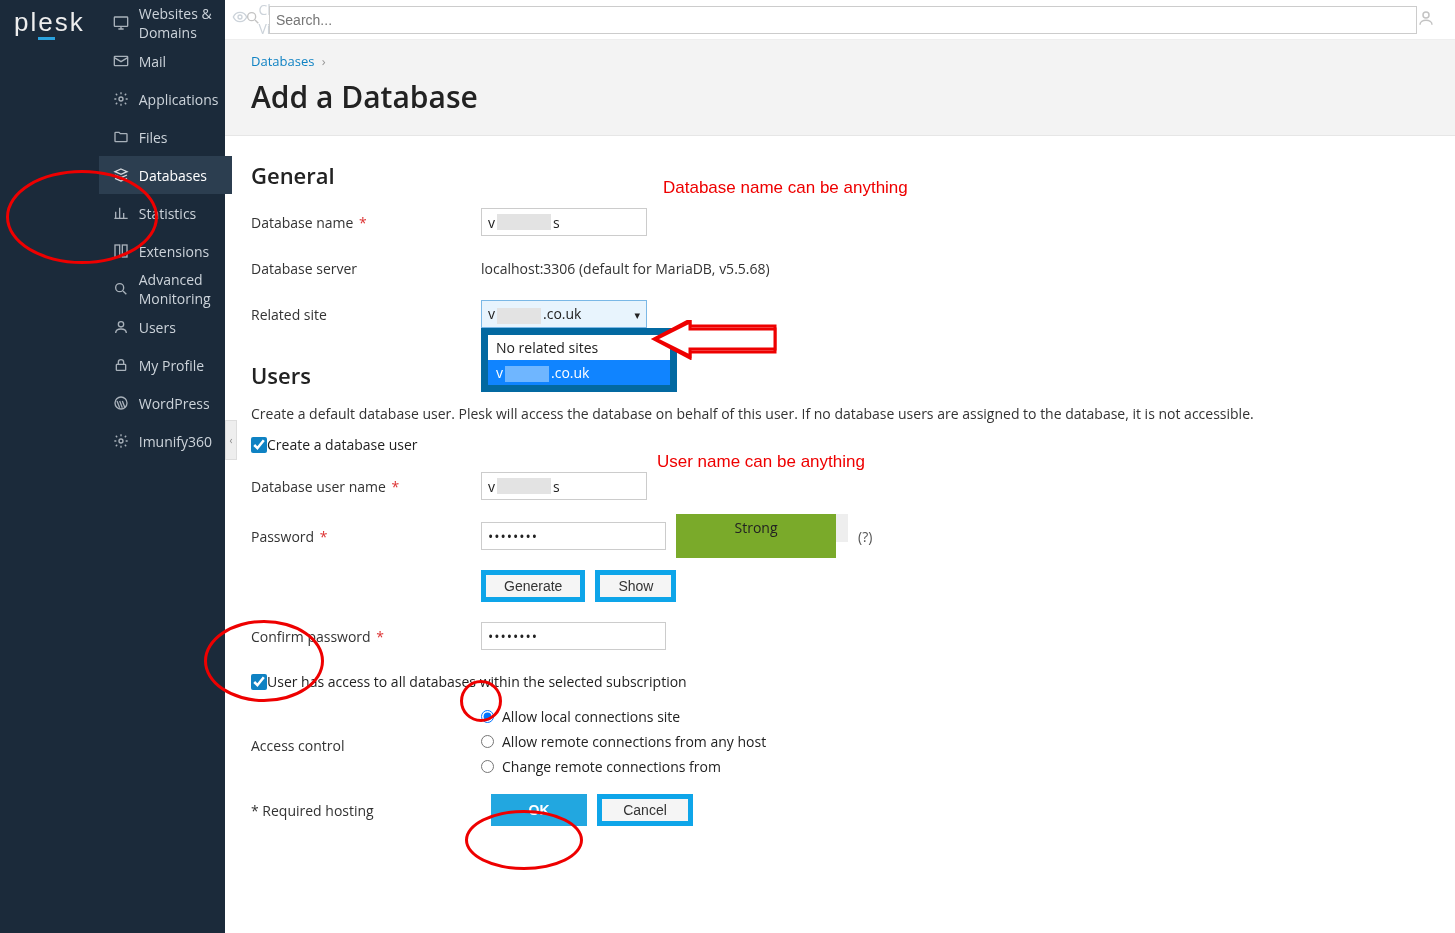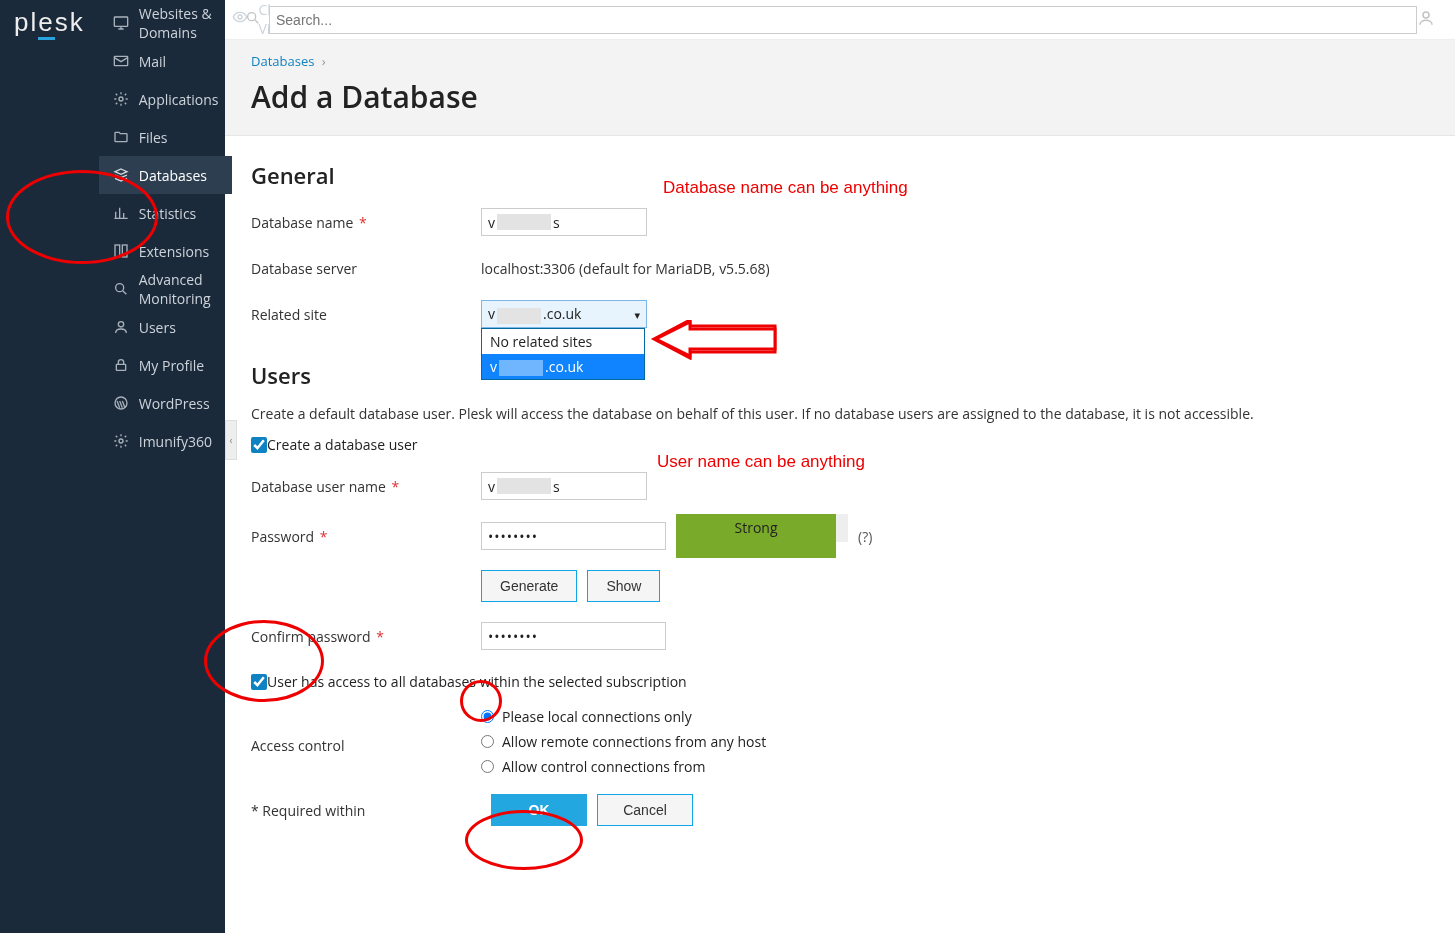--- a/index.html
+++ b/index.html
@@ -38,36 +38,36 @@
   .form-row .lbl { width: 230px; color: #333; }
   .req { color: #d33; margin-left: 2px; }
   .form-row .ctrl { display: flex; align-items: center; gap: 10px; flex-wrap: wrap; position: relative; }
 
   input[type=text], input[type=password] { height: 28px; border: 1px solid #ccc; padding: 2px 6px; font-size: 14px; width: 185px; background: #fff; }
   .redacted { display: inline-block; background: #e3e3e3; height: 16px; width: 54px; vertical-align: middle; margin: 0 2px; }
 
   .static-text { color: #333; }
 
   .select-wrap { position: relative; }
-  .dropdown-list { position: absolute; top: 28px; left: 0; border: 1px solid #0369a1; background: #fff; width: 164px; z-index: 10; }
+  .dropdown-list { position: absolute; top: 28px; left: 0; border: 7px solid #0369a1; background: #fff; width: 196px; z-index: 10; }
   .dropdown-list .opt { padding: 3px 8px; font-size: 14px; cursor: pointer; }
   .dropdown-list .opt.sel { background: #1084ff; color: #fff; }
 
   .desc { color: #333; margin: 8px 0 12px; }
 
   .check-row { display: flex; align-items: center; gap: 0; margin: 8px 0 14px; }
   .check-row input[type=checkbox] { width: 16px; height: 16px; accent-color: #0f82c3; }
 
   .strength { width: 160px; text-align: center; height: 44px; line-height: 28px; background: #7aaa2a; color: #222; font-size: 14px; }
   .strength-outer { display: flex; gap: 0; }
   .strength-outer .gap { width: 12px; background: #eee; height: 28px; }
   .help { color: #555; }
 
   .btn-row { margin-top: 8px; display: flex; gap: 10px; }
-  button.secondary { height: 32px; padding: 0 18px; border: 1px solid #0ea5e9; background: #f5f5f5; cursor: pointer; font-size: 14px; color: #333; }
+  button.secondary { height: 32px; padding: 0 18px; border: 5px solid #0ea5e9; background: #f5f5f5; cursor: pointer; font-size: 14px; color: #333; }
 
   .note { margin: 8px 0 18px; color: #333; }
 
   .footer-row { display: flex; align-items: center; gap: 10px; margin-top: 12px; }
   .required-note { width: 230px; color: #333; }
   button.primary { height: 32px; width: 96px; background: #22a7e0; color: #fff; border: none; font-size: 14px; cursor: pointer; font-weight: 600; }
 
   .collapse-handle { position: absolute; left: 225px; top: 420px; width: 12px; height: 40px; background: #eee; border: 1px solid #ddd; display: flex; align-items: center; justify-content: center; font-size: 10px; color: #888; cursor: pointer; z-index: 5; }
 
   
@@ -314,36 +314,36 @@
       <div class="check-row" style="margin-top:18px">
         <input type="checkbox" checked="" style="">
         <span>User has access to all databases within the selected subscription</span>
       </div>
 
       <div class="form-row" style="align-items:center;margin-top:8px">
         <div class="lbl" style="padding-top:4px">Access control</div>
         <div class="ctrl" style="display:block">
           <div class="r" style="display:flex;align-items:center;gap:8px;margin:2px 0">
             <input type="radio" name="ac" checked="" style="">
-            <span>Please local connections only</span>
+            <span>Allow local connections site</span>
           </div>
           <div class="r" style="display:flex;align-items:center;gap:8px;margin:6px 0">
             <input type="radio" name="ac" style="">
             <span>Allow remote connections from any host</span>
           </div>
           <div class="r" style="display:flex;align-items:center;gap:8px;margin:6px 0">
             <input type="radio" name="ac" style="">
-            <span>Allow control connections from</span>
+            <span>Change remote connections from</span>
           </div>
         </div>
       </div>
 
 
       <div class="footer-row">
-        <div class="required-note">* Required within</div>
+        <div class="required-note">* Required hosting</div>
         <button class="primary">OK</button>
         <button class="secondary" style="width:96px">Cancel</button>
       </div>
 
       <div class="annot" style="left:438px;top:42px">Database name can be anything</div>
       <div class="annot" style="left:432px;top:316px">User name can be anything</div>
 
     </div>
   </main>
 

